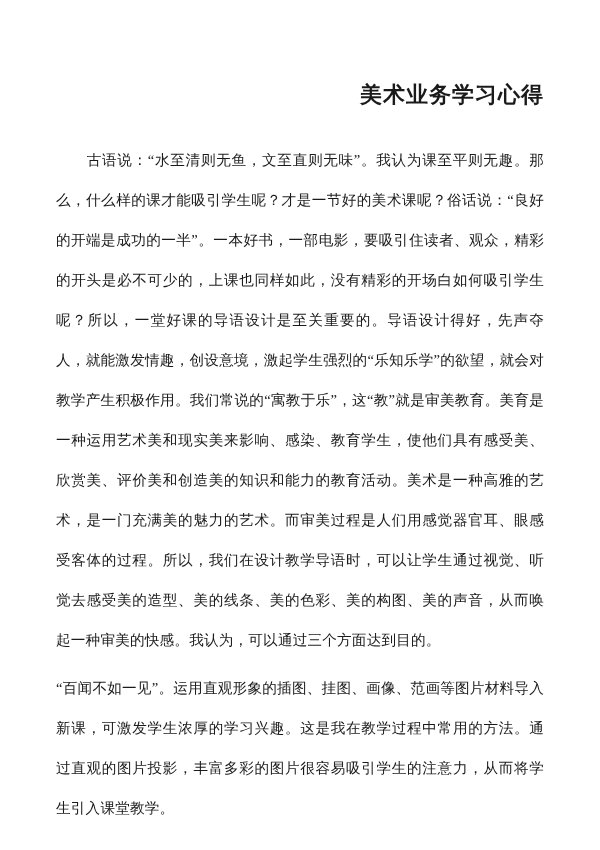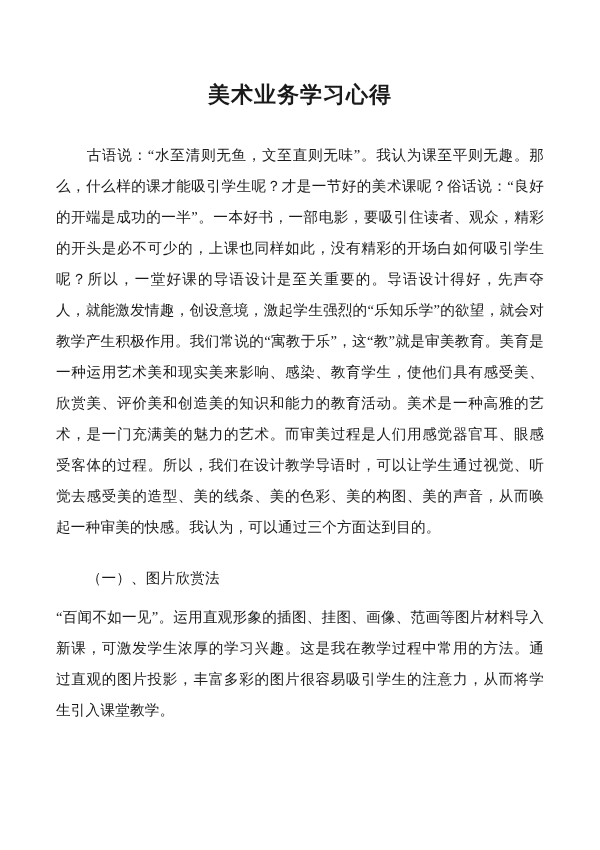--- a/index.html
+++ b/index.html
@@ -16,30 +16,30 @@
   }
   .page {
     position: relative;
     width: 600px;
     height: 850px;
     box-sizing: border-box;
     padding: 62px 56px 20px 56px;
     background: #ffffff;
   }
   .doc-title {
-    text-align: center;
+    text-align: right;
     font-size: 22px;
     font-weight: bold;
     letter-spacing: 1px;
     margin: 18px 0 30px 0;
     font-family: "Liberation Serif", "DejaVu Serif", serif;
   }
   .body-text {
     font-size: 14.6px;
-    line-height: 31px;
+    line-height: 40px;
     text-align: justify;
     text-justify: inter-ideograph;
     margin: 0;
     letter-spacing: 0.2px;
   }
   .para-indent {
     text-indent: 2.1em;
   }
   .para-gap {
     margin-top: 20px;
@@ -53,18 +53,17 @@
 </style>
 </head>
 <body>
 
 <div class="page">
 
   <h1 class="doc-title">美术业务学习心得</h1>
 
   <p class="body-text para-indent para-gap">古语说：“水至清则无鱼，文至直则无味”。我认为课至平则无趣。那么，什么样的课才能吸引学生呢？才是一节好的美术课呢？俗话说：“良好的开端是成功的一半”。一本好书，一部电影，要吸引住读者、观众，精彩的开头是必不可少的，上课也同样如此，没有精彩的开场白如何吸引学生呢？所以，一堂好课的导语设计是至关重要的。导语设计得好，先声夺人，就能激发情趣，创设意境，激起学生强烈的“乐知乐学”的欲望，就会对教学产生积极作用。我们常说的“寓教于乐”，这“教”就是审美教育。美育是一种运用艺术美和现实美来影响、感染、教育学生，使他们具有感受美、欣赏美、评价美和创造美的知识和能力的教育活动。美术是一种高雅的艺术，是一门充满美的魅力的艺术。而审美过程是人们用感觉器官耳、眼感受客体的过程。所以，我们在设计教学导语时，可以让学生通过视觉、听觉去感受美的造型、美的线条、美的色彩、美的构图、美的声音，从而唤起一种审美的快感。我认为，可以通过三个方面达到目的。</p>
 
-  <p class="body-text sub-head para-gap">（一）、图片欣赏法</p>
 
   <p class="body-text tight">“百闻不如一见”。运用直观形象的插图、挂图、画像、范画等图片材料导入新课，可激发学生浓厚的学习兴趣。这是我在教学过程中常用的方法。通过直观的图片投影，丰富多彩的图片很容易吸引学生的注意力，从而将学生引入课堂教学。</p>
 
 
 </div>
 
 </body></html>

